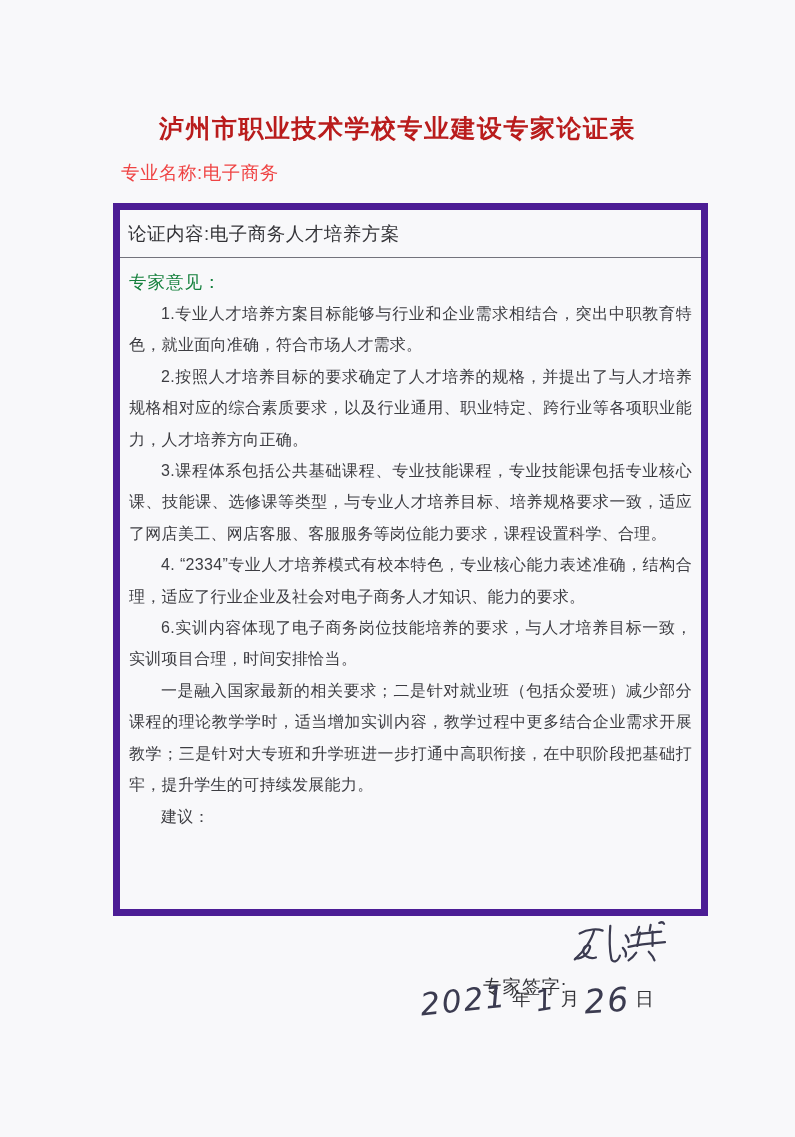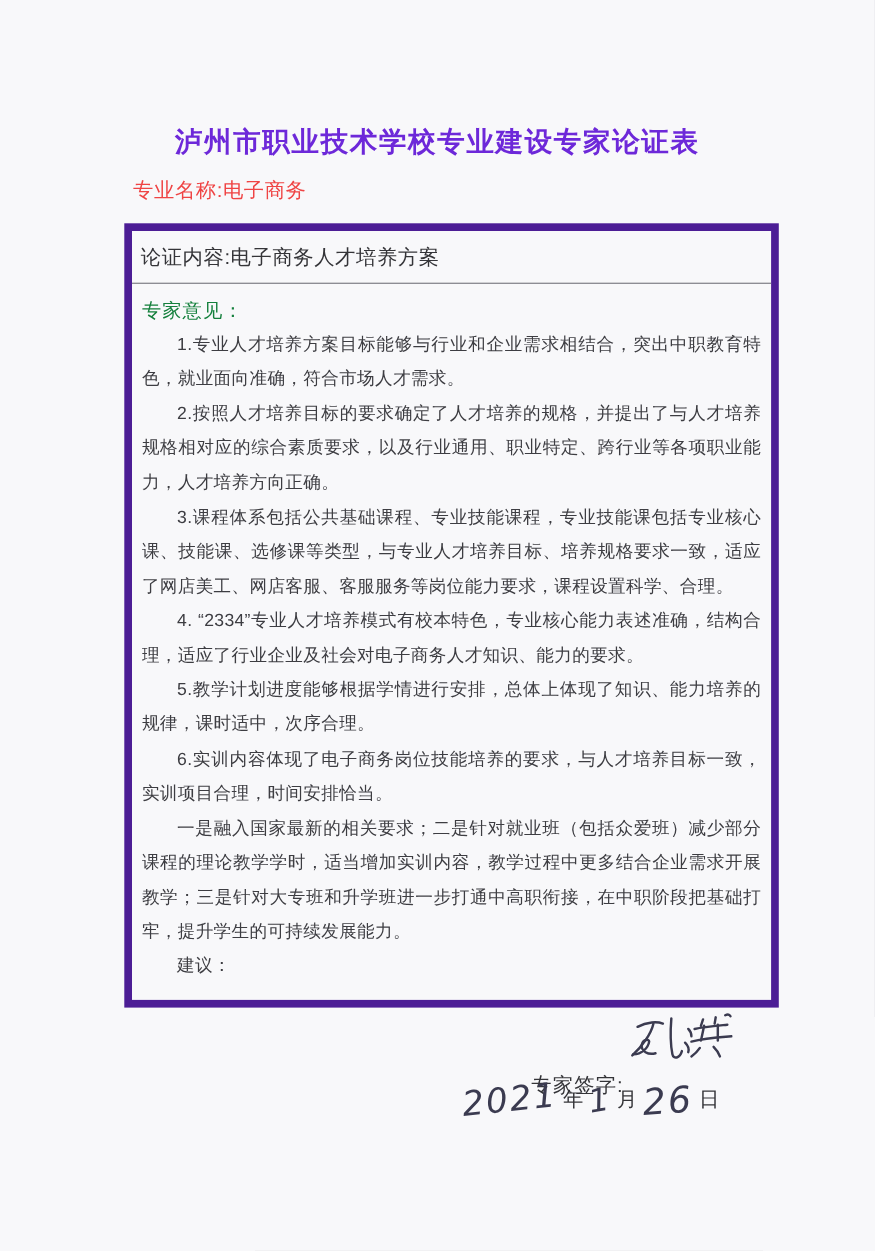--- a/index.html
+++ b/index.html
@@ -11,21 +11,21 @@
     margin:0 auto;
     background:#f8f8fa;
     color:#3d3d42;
     overflow:hidden;
   }
   .doc-title {
     position:absolute; top:112px; left:0; width:100%;
     text-align:center;
     font-size:25px; font-weight:700;
     letter-spacing:1.5px;
-    color:#6d28d9;
+    color:#b91c1c;
   }
   .major-line {
     position:absolute; top:160px; left:121px;
     font-size:18.5px; color:#ef4444;
     letter-spacing:0.5px;
   }
   .form-table {
     position:absolute; top:203px; left:113px;
     width:595px; height:713px;
     border:7px solid #4c1d95;
@@ -101,21 +101,20 @@
     <div class="row-content">论证内容:电子商务人才培养方案</div>
 
     <div class="row-opinion">
       <div class="opinion-heading">专家意见：</div>
 
       <div>
           <p class="para">1.专业人才培养方案目标能够与行业和企业需求相结合，突出中职教育特色，就业面向准确，符合市场人才需求。</p>
           <p class="para">2.按照人才培养目标的要求确定了人才培养的规格，并提出了与人才培养规格相对应的综合素质要求，以及行业通用、职业特定、跨行业等各项职业能力，人才培养方向正确。</p>
           <p class="para">3.课程体系包括公共基础课程、专业技能课程，专业技能课包括专业核心课、技能课、选修课等类型，与专业人才培养目标、培养规格要求一致，适应了网店美工、网店客服、客服服务等岗位能力要求，课程设置科学、合理。</p>
           <p class="para">4. “2334”专业人才培养模式有校本特色，专业核心能力表述准确，结构合理，适应了行业企业及社会对电子商务人才知识、能力的要求。</p>
-          <p class="para">5.教学计划进度能够根据学情进行安排，总体上体现了知识、能力培养的规律，课时适中，次序合理。</p>
           <p class="para">6.实训内容体现了电子商务岗位技能培养的要求，与人才培养目标一致，实训项目合理，时间安排恰当。</p>
         </div>
 
       <p class="para">一是融入国家最新的相关要求；二是针对就业班（包括众爱班）减少部分课程的理论教学学时，适当增加实训内容，教学过程中更多结合企业需求开展教学；三是针对大专班和升学班进一步打通中高职衔接，在中职阶段把基础打牢，提升学生的可持续发展能力。</p>
 
       <p class="para">建议：</p>
     </div>
   </div>
 
   <div class="signature-line">专家签字:</div>

